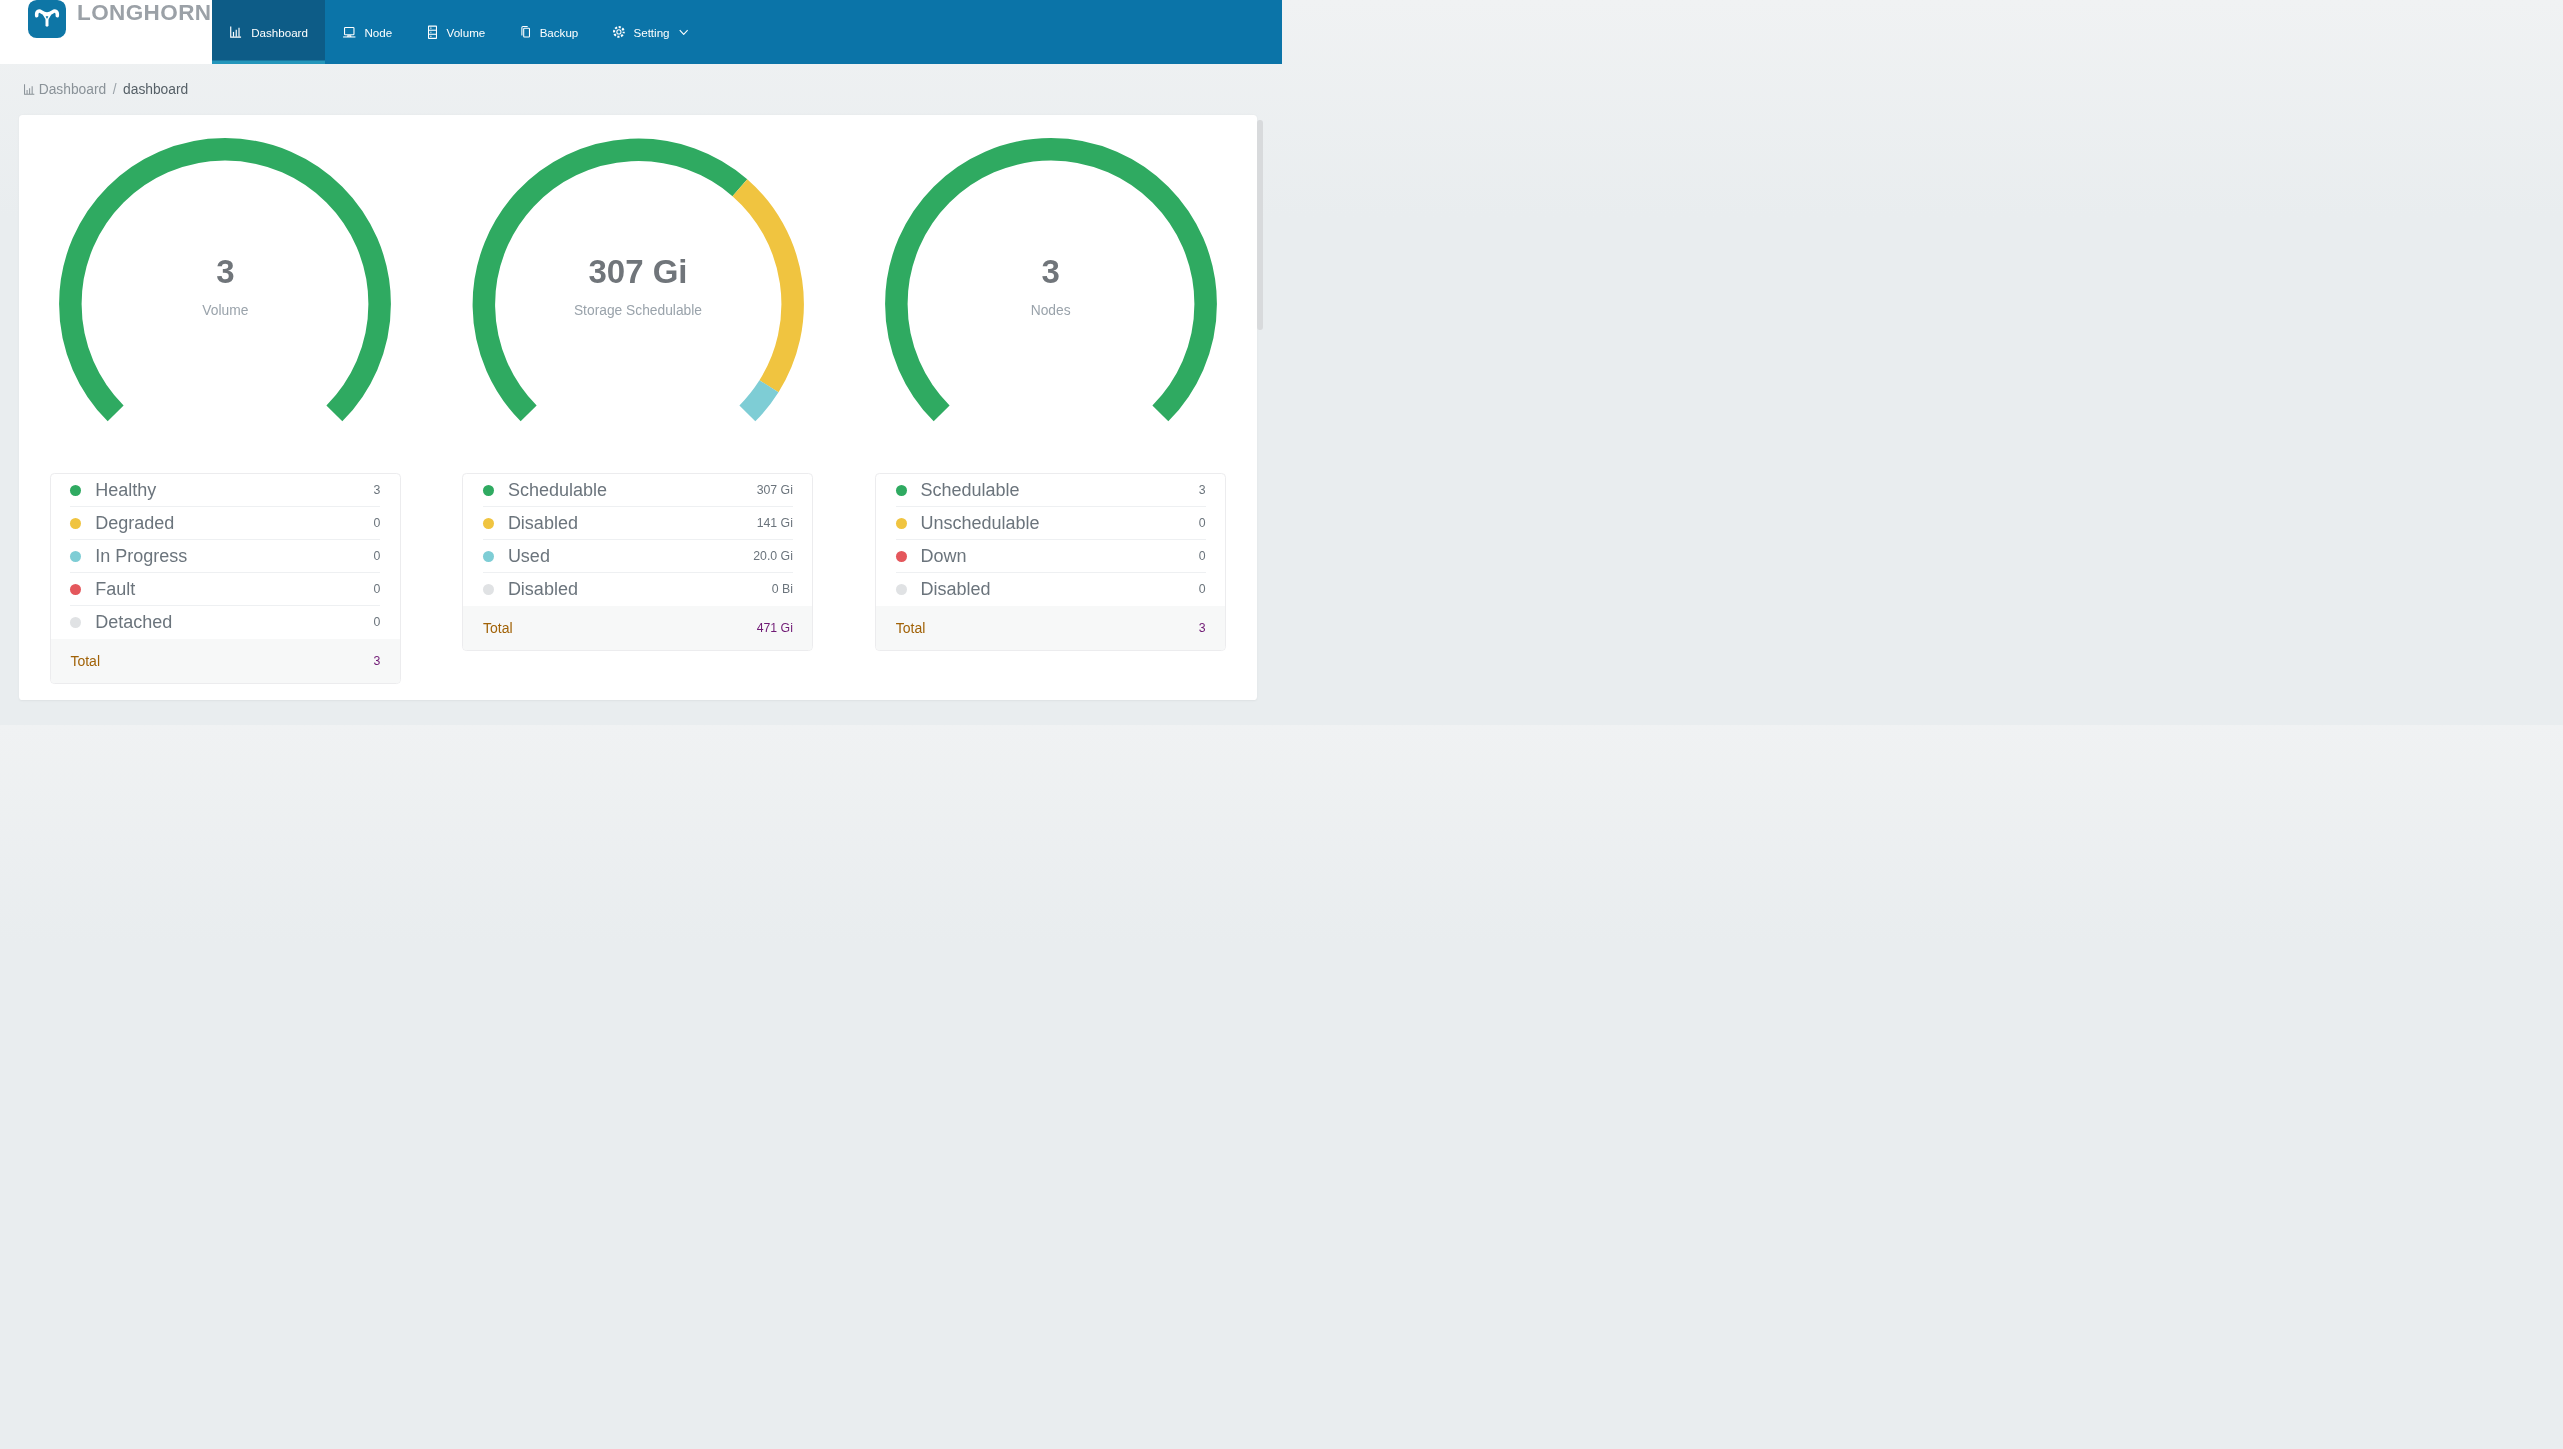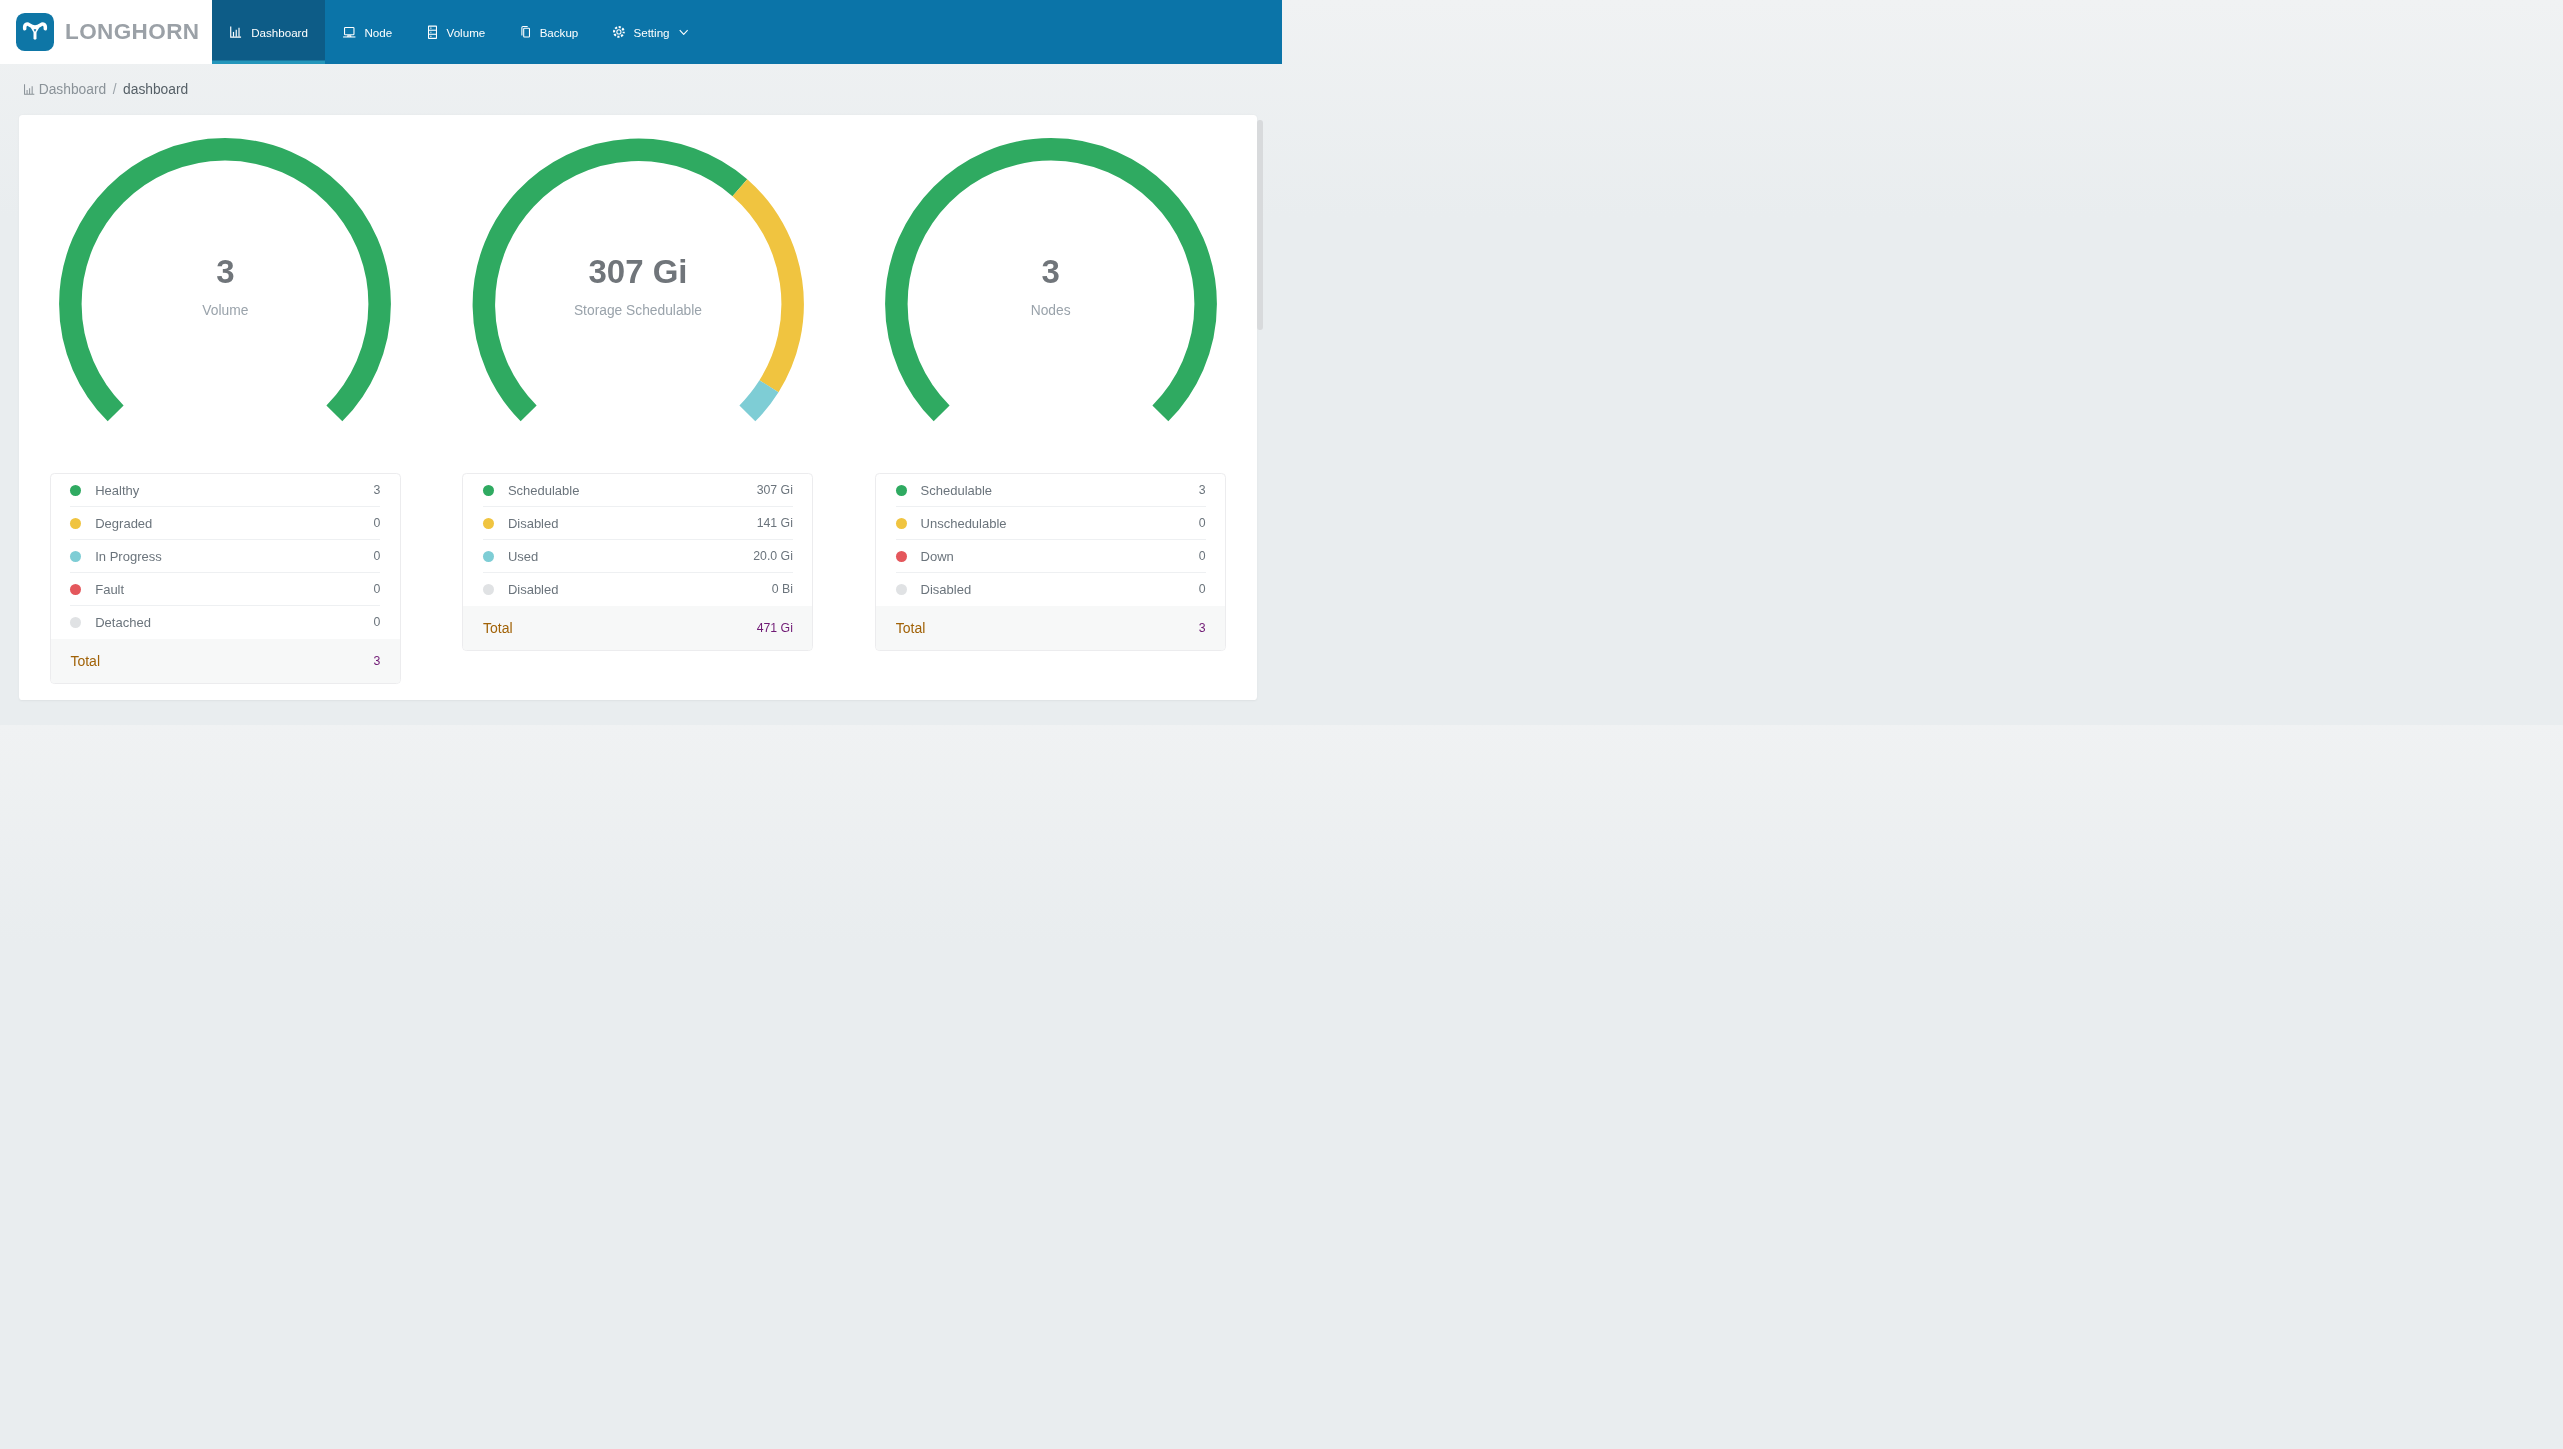--- a/index.html
+++ b/index.html
@@ -5,21 +5,21 @@
   * { margin:0; padding:0; box-sizing:border-box; }
   html,body { width:1282px; height:725px; overflow:hidden; }
   body {
     font-family:"Liberation Sans", sans-serif;
     background:linear-gradient(180deg,#f0f2f3 0%, #e9edef 30%, #e9edef 100%);
     position:relative;
   }
 
   
   .navbar { height:64px; display:flex; align-items:stretch; background:#0b74a8; }
-  .logo-area { width:212px; background:#ffffff; display:flex; align-items:center; padding-left:16px; gap:11px; flex:none; }
+  .logo-area { width:212px; background:#ffffff; display:flex; padding-left:28px; gap:11px; flex:none; }
   .logo-square { width:38px; height:38px; border-radius:8.7px; background:#0e76a6; display:flex; align-items:center; justify-content:center; flex:none; }
   .brand-name { font-size:22.5px; font-weight:bold; color:#9ba1a7; letter-spacing:0.4px; }
   .nav-items { display:flex; flex:1; align-items:stretch; }
   .nav-item { display:flex; align-items:center; gap:8px; padding:0 16.7px; color:#ffffff; font-size:11.6px; cursor:pointer; }
   .nav-item .nav-ic { display:flex; align-items:center; }
   .nav-item.active { background:#0d5c87; box-shadow:inset 0 -3.6px 0 #2496bb; padding:0 17.4px; }
   .chevron { margin-left:1.5px; display:flex; align-items:center; }
 
   
   .breadcrumb { height:51px; display:flex; align-items:center; padding-left:22px; font-size:13.8px; }
@@ -39,21 +39,21 @@
   .donut-wrap svg { position:absolute; left:0; top:0; }
   .center-text { position:absolute; left:0; top:116px; width:100%; text-align:center; pointer-events:none; }
   .center-value { font-size:33px; font-weight:bold; color:#70757a; }
   .center-label { font-size:13.8px; color:#9aa3ab; margin-top:11.6px; }
 
   
   .legend { width:351px; margin-top:1.5px; border:0.7px solid #ececee; border-radius:4.4px; background:#ffffff; overflow:hidden; }
   .legend-row { position:relative; display:flex; align-items:center; height:33px; padding:0 19.6px; }
   .legend-row.sep::after { content:""; position:absolute; left:19.6px; right:19.6px; bottom:0; height:0.7px; background:#eef0f2; }
   .dot { width:11px; height:11px; border-radius:50%; margin-right:13.8px; flex:none; }
-  .legend-label { font-size:13px; color:#6b747c; }
+  .legend-label { font-size:18px; color:#6b747c; }
   .legend-value { margin-left:auto; font-size:12.3px; color:#6b747c; }
   .total-row { display:flex; align-items:center; height:44px; padding:0 19.6px; background:#f7f8f8; }
   .total-label { font-size:14px; color:#a16207; }
   .total-value { margin-left:auto; font-size:12.3px; color:#701a75; }
 
   
   .scroll-thumb { position:absolute; right:19px; top:120px; width:5.8px; height:210px; border-radius:2.9px; background:#d8dadc; }
 </style>
 </head>
 <body>

